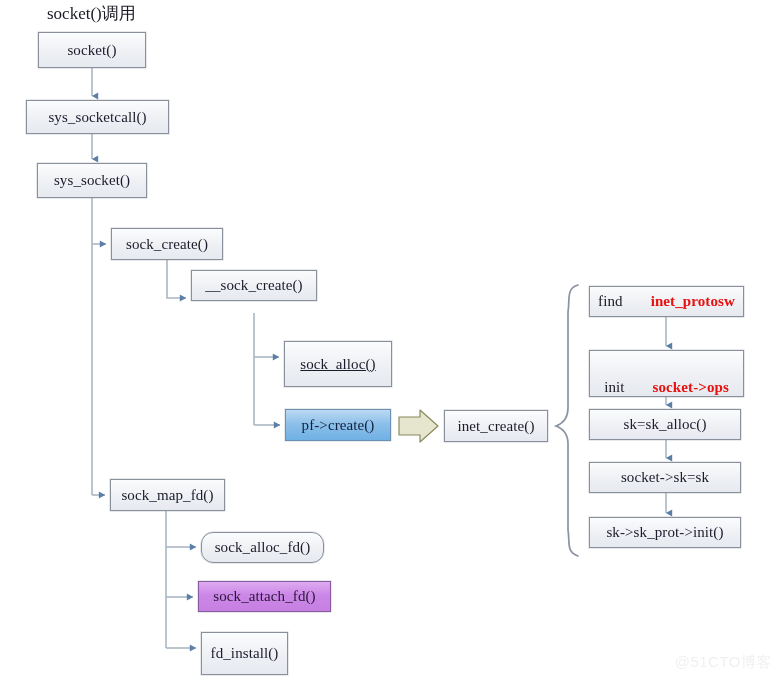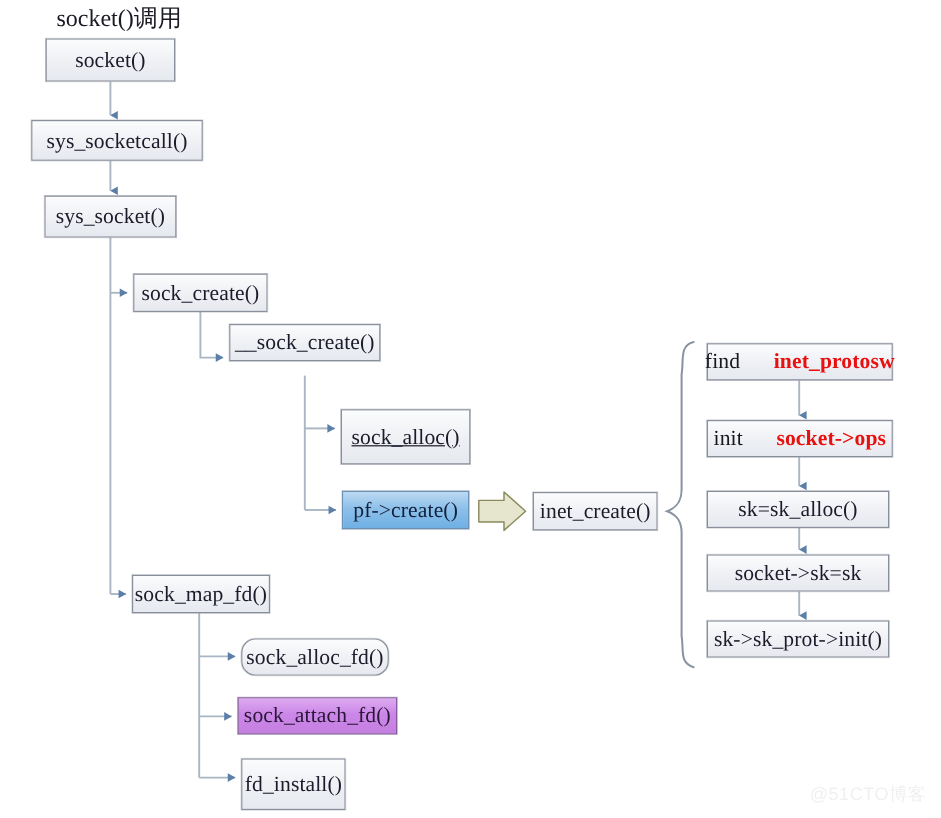--- a/index.html
+++ b/index.html
@@ -32,21 +32,21 @@
 
   .node {
     position: absolute;
     box-sizing: border-box;
     border: 1px solid #8a8f9c;
     background: linear-gradient(to bottom, #fbfcfd 0%, #eef0f4 55%, #e6e9ef 100%);
     display: flex;
     align-items: center;
     justify-content: center;
     color: #1b1b2b;
-    font-size: 18px;
+    font-size: 15px;
     letter-spacing: 0.1px;
     white-space: nowrap;
     box-shadow: 0 0 0 0.5px rgba(120,126,140,0.35);
   }
 
   .node.blue {
     background: linear-gradient(to bottom, #bcd9f2 0%, #8dc0ea 45%, #6fb0e4 100%);
     border-color: #6d90b5;
     color: #12203a;
   }
@@ -60,21 +60,21 @@
   .node .hl {
     color: #e8110f;
     font-weight: bold;
     margin-left: 28px;
   }
 
   #page-title {
     position: absolute;
     left: 47px;
     top: 2px;
-    font-size: 20px;
+    font-size: 17px;
     color: #1a1a24;
     white-space: nowrap;
   }
 
   #watermark {
     position: absolute;
     right: 12px;
     bottom: 10px;
     font-size: 15px;
     color: #f0f0f0;
@@ -188,21 +188,21 @@
 
   <div class="node" style="left:201px; top:632px; width:87px; height:43px;">
     <span>fd_install()</span>
   </div>
 
   <div class="node" style="left:589px; top:286px; width:155px; height:31px;">
     <span class="plain">find </span>
     <span class="hl">inet_protosw</span>
   </div>
 
-  <div class="node" style="left:589px; top:350px; width:155px; height:31px;">
+  <div class="node" style="left:589px; top:350px; width:155px; height:47px;align-items:flex-end;">
     <span class="plain">init </span>
     <span class="hl">socket-&gt;ops</span>
   </div>
 
   <div class="node" style="left:589px; top:409px; width:152px; height:31px;">
     <span>sk=sk_alloc()</span>
   </div>
 
   <div class="node" style="left:589px; top:462px; width:152px; height:31px;">
     <span>socket-&gt;sk=sk</span>

